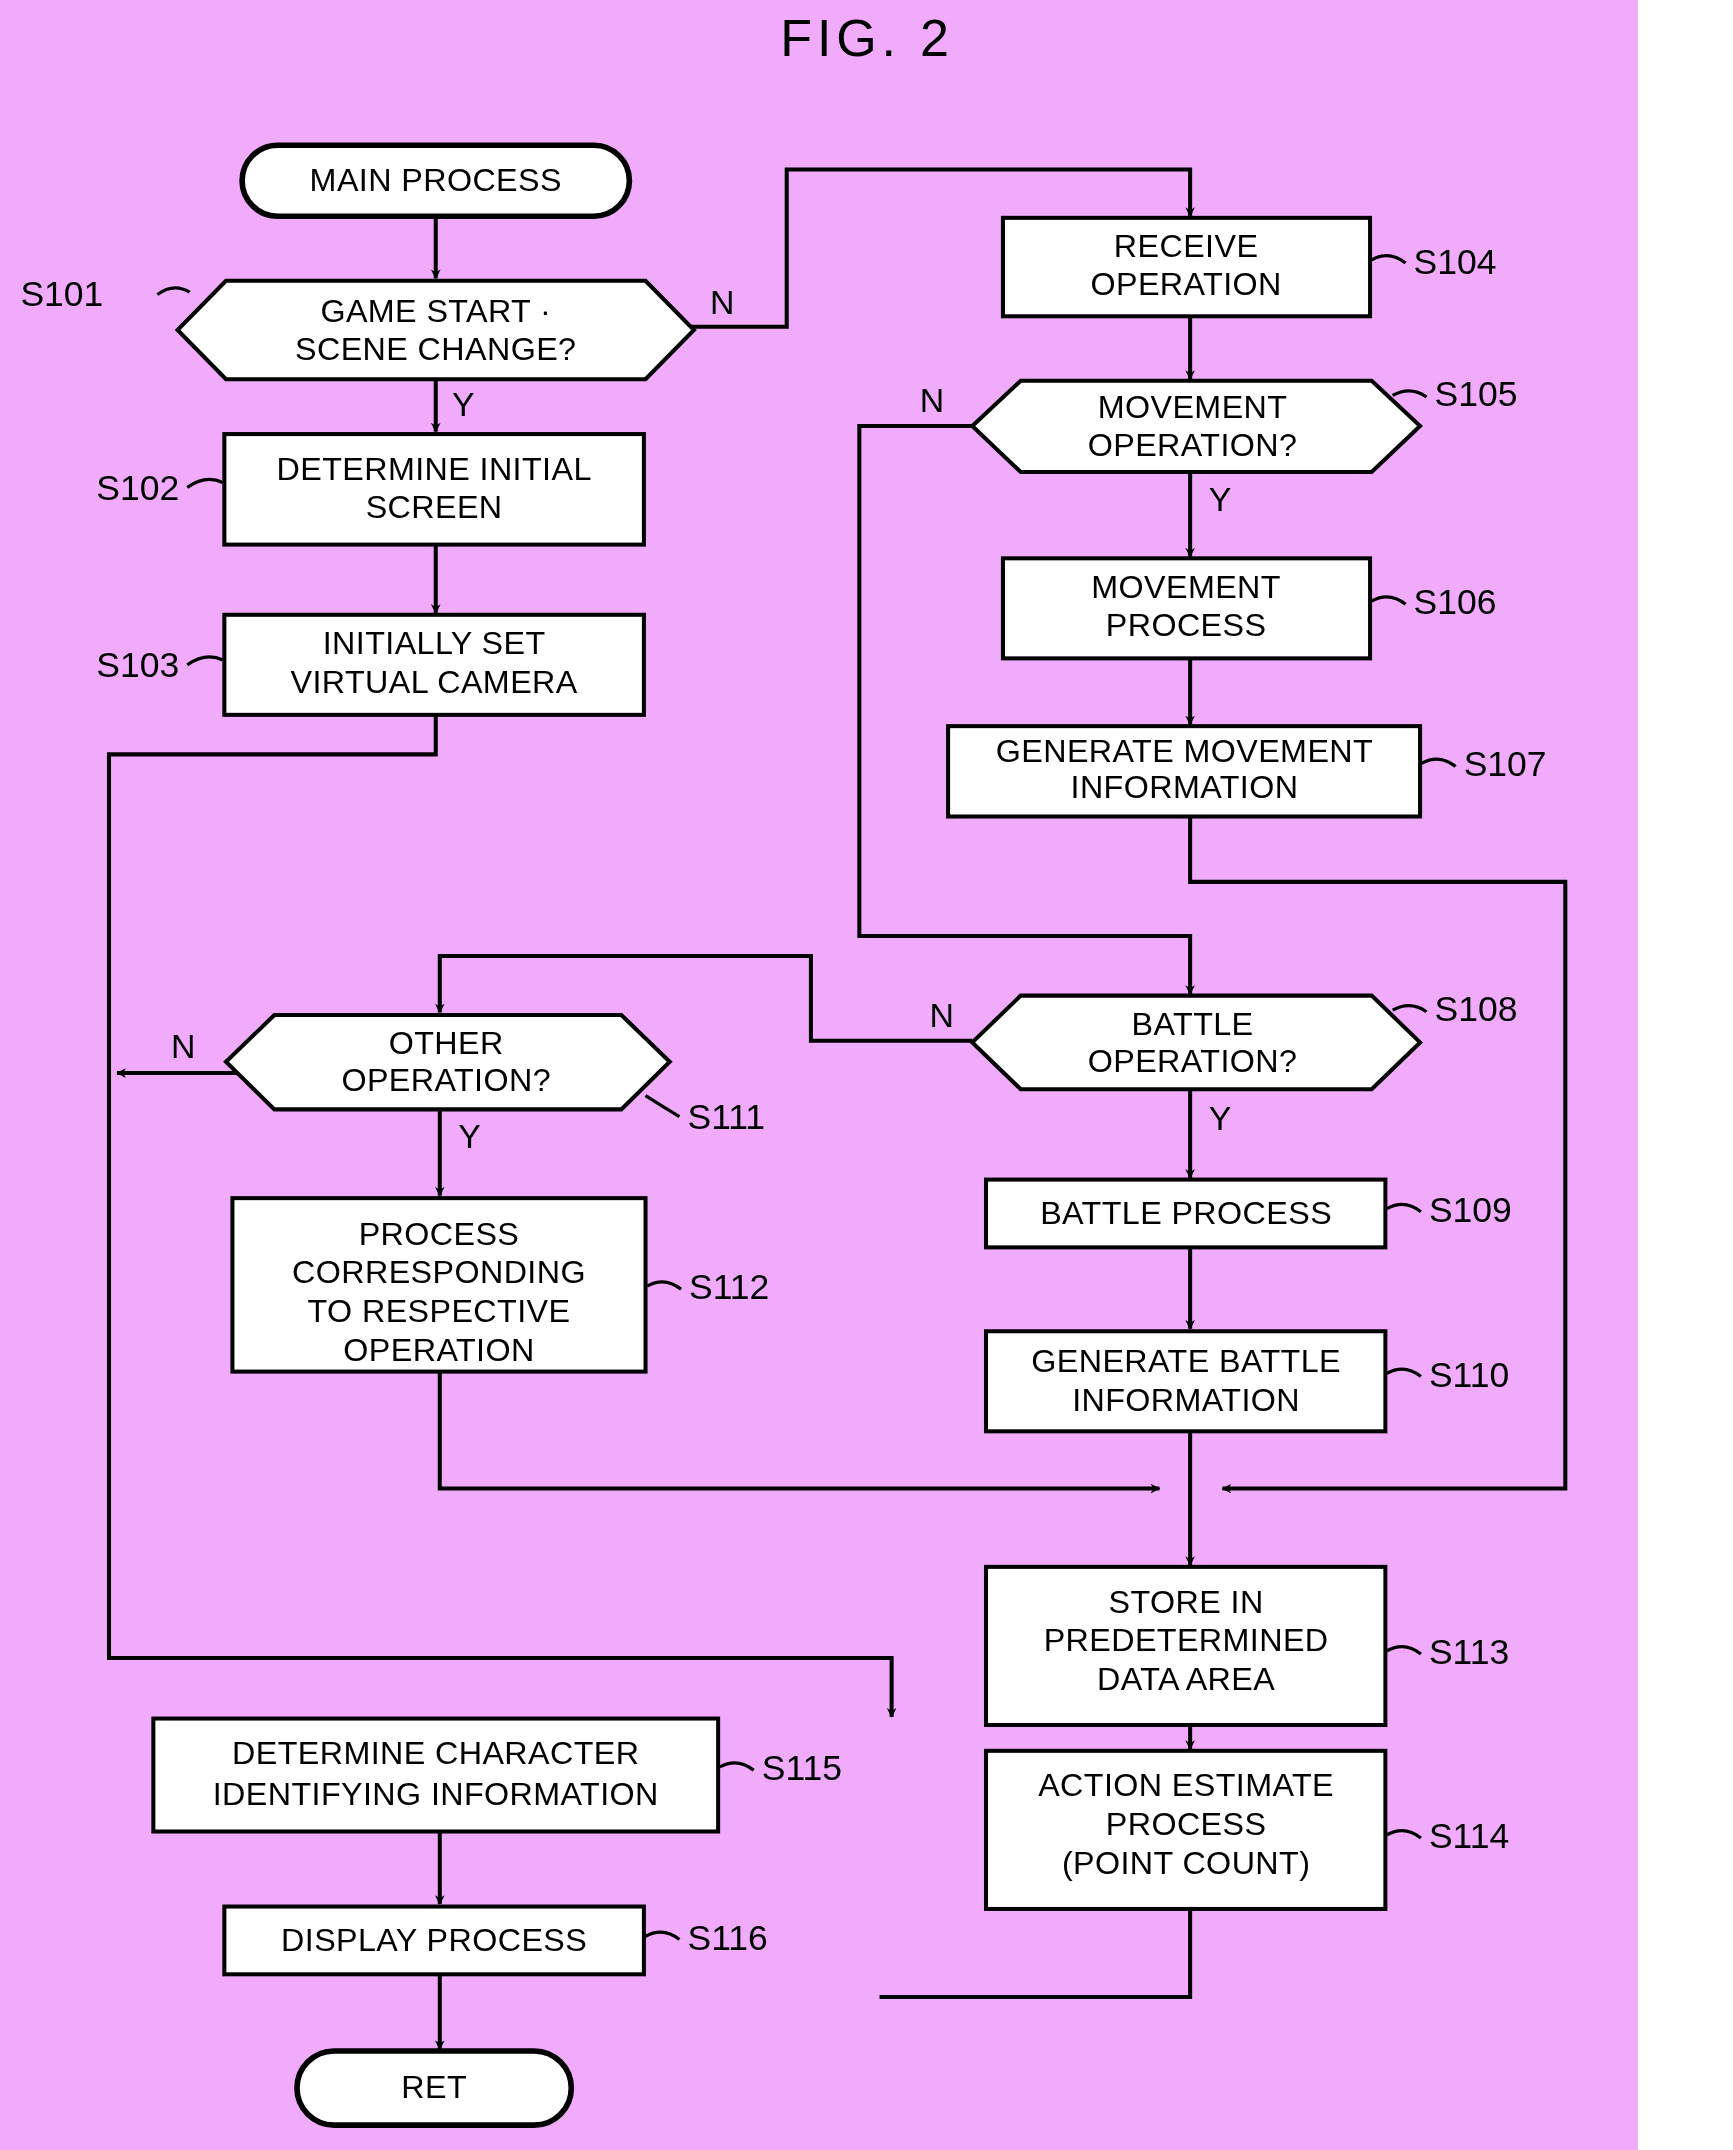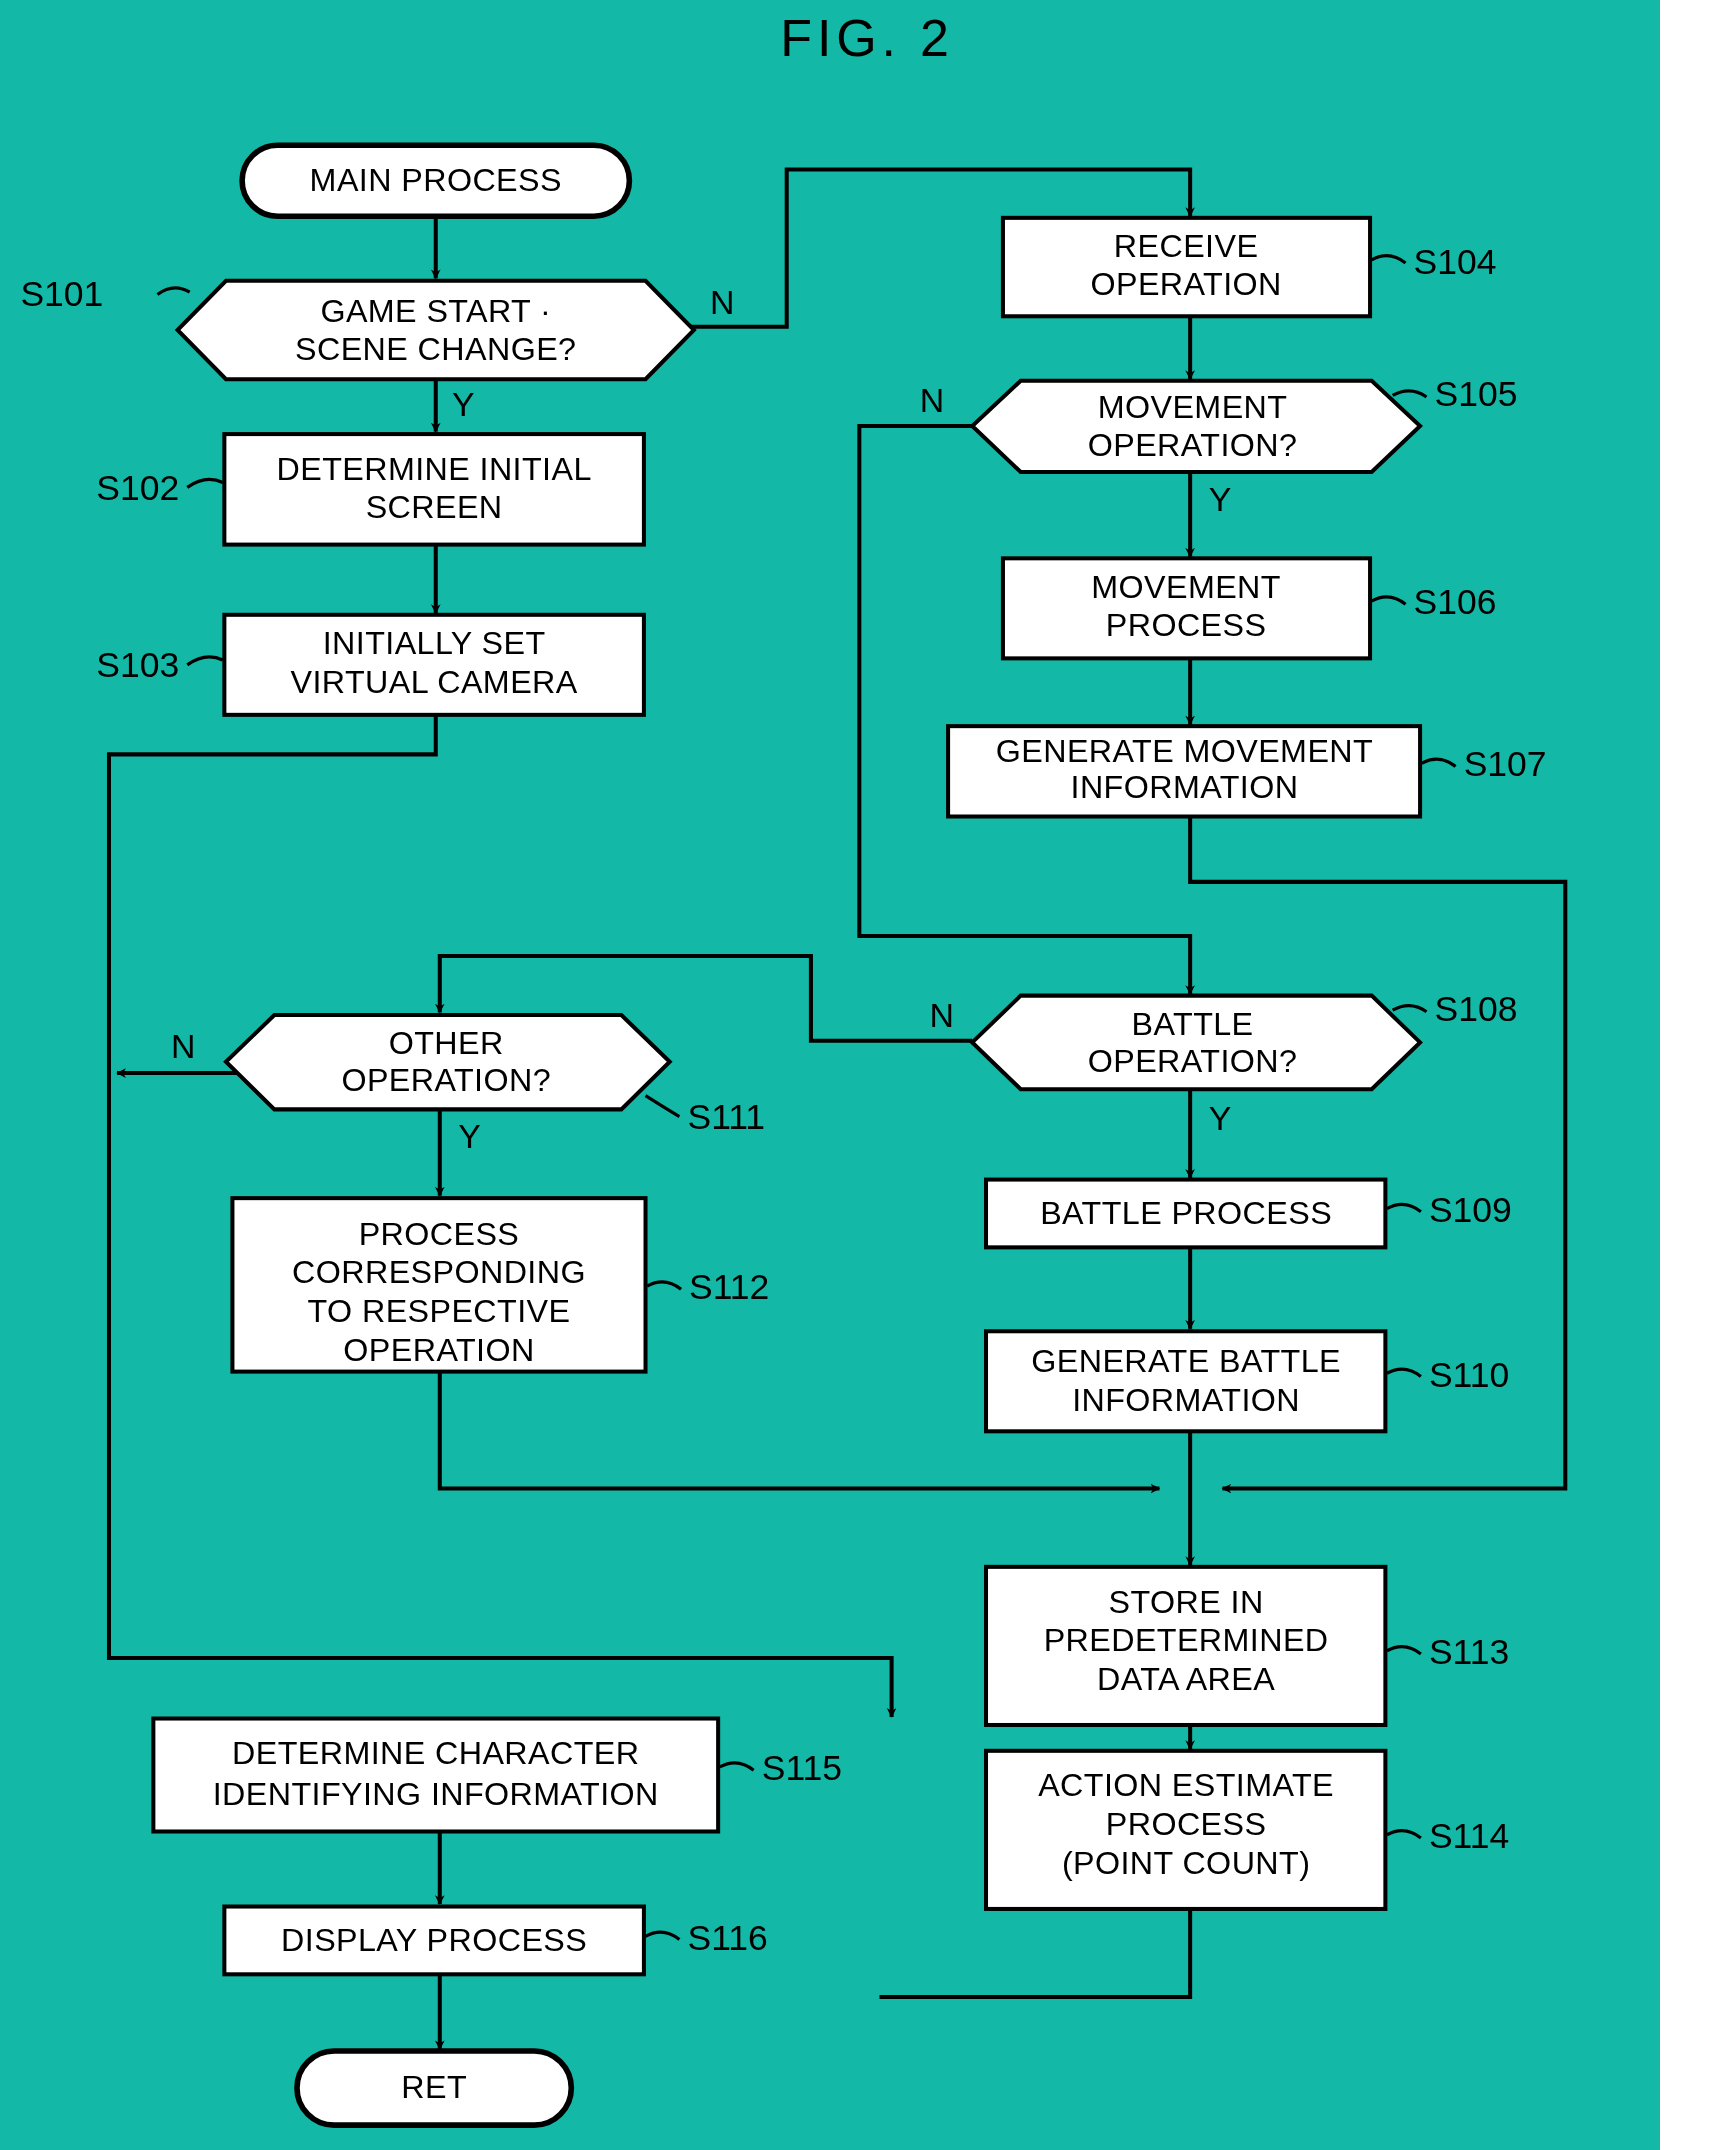--- a/index.html
+++ b/index.html
@@ -4,23 +4,22 @@
 <style>
   html,body{margin:0;padding:0;background:#ffffff;}
   body{
     font-family:"Liberation Sans", sans-serif;
     color:#000;
   }
   #page{
     position:relative;
     width:1638px;
     height:2151px;
-    background:#14b8a6;
+    background:#f0abfc;
     overflow:hidden;
-    padding-left:22px;
   }
   #fig-title{
     position:absolute;
     left:0; top:8px;
     width:1734px;
     text-align:center;
     font-size:52px;
     letter-spacing:4.8px;
     font-family:"Liberation Sans", sans-serif;
   }

